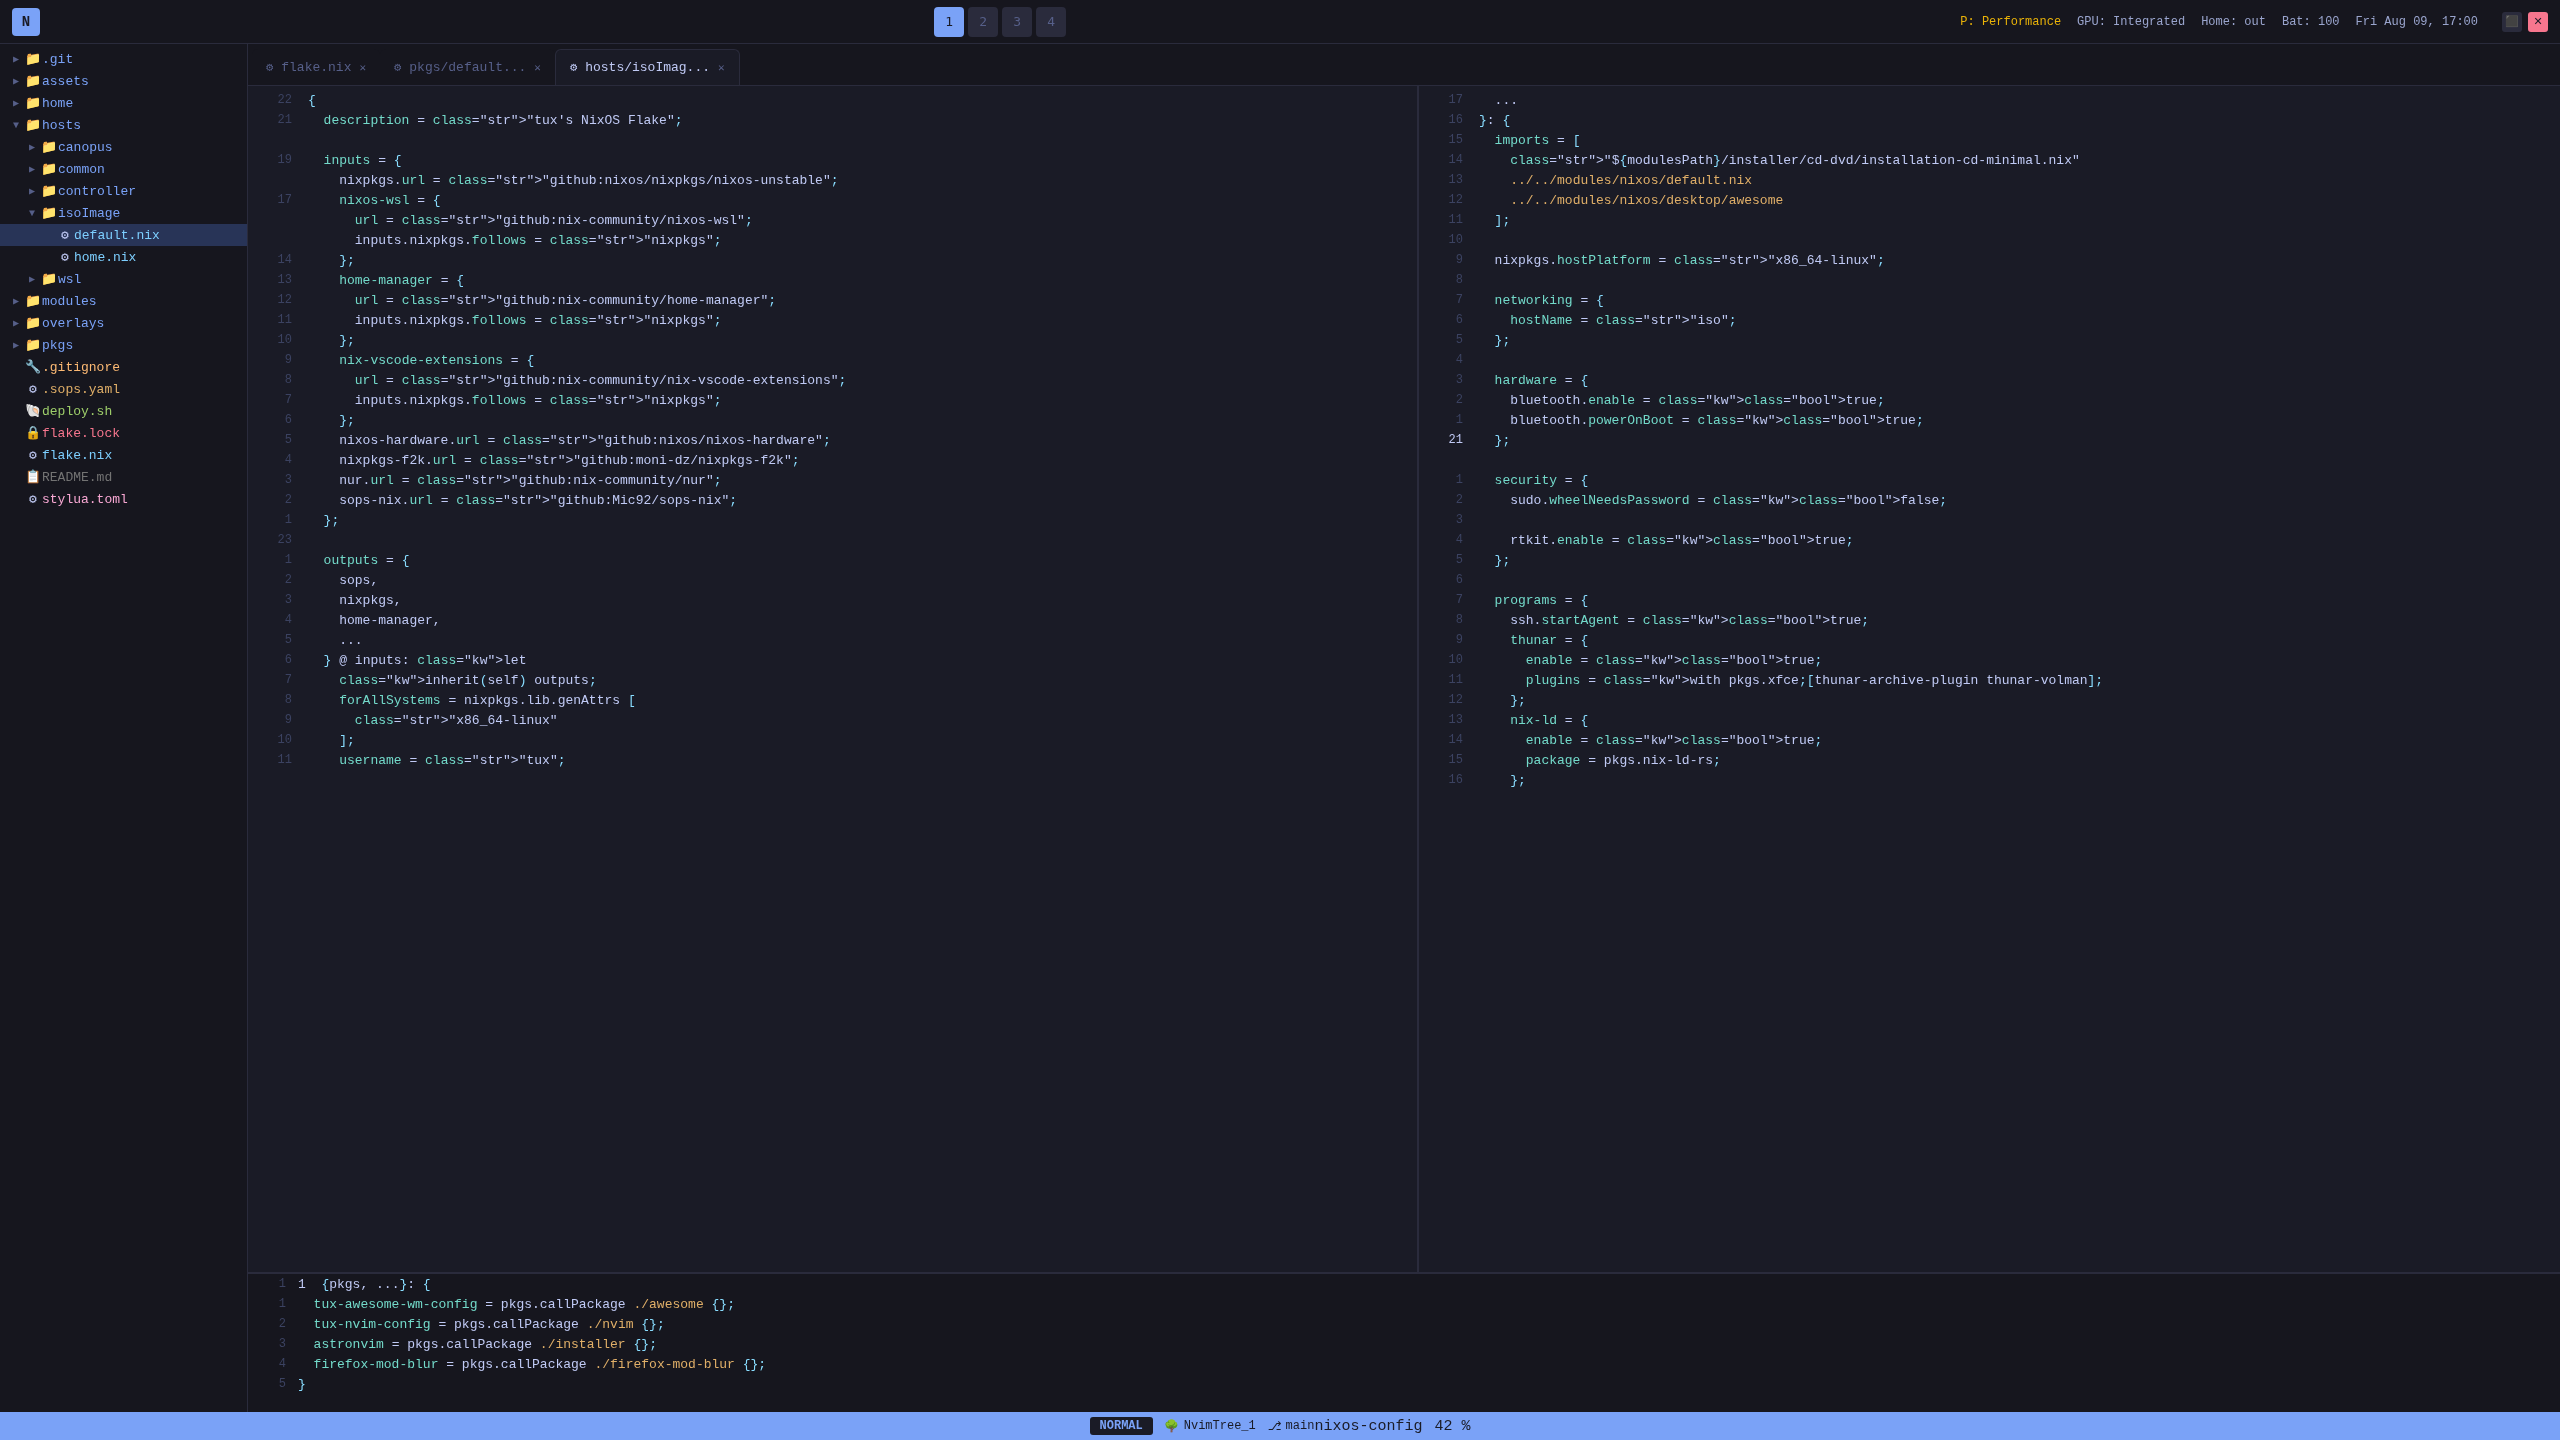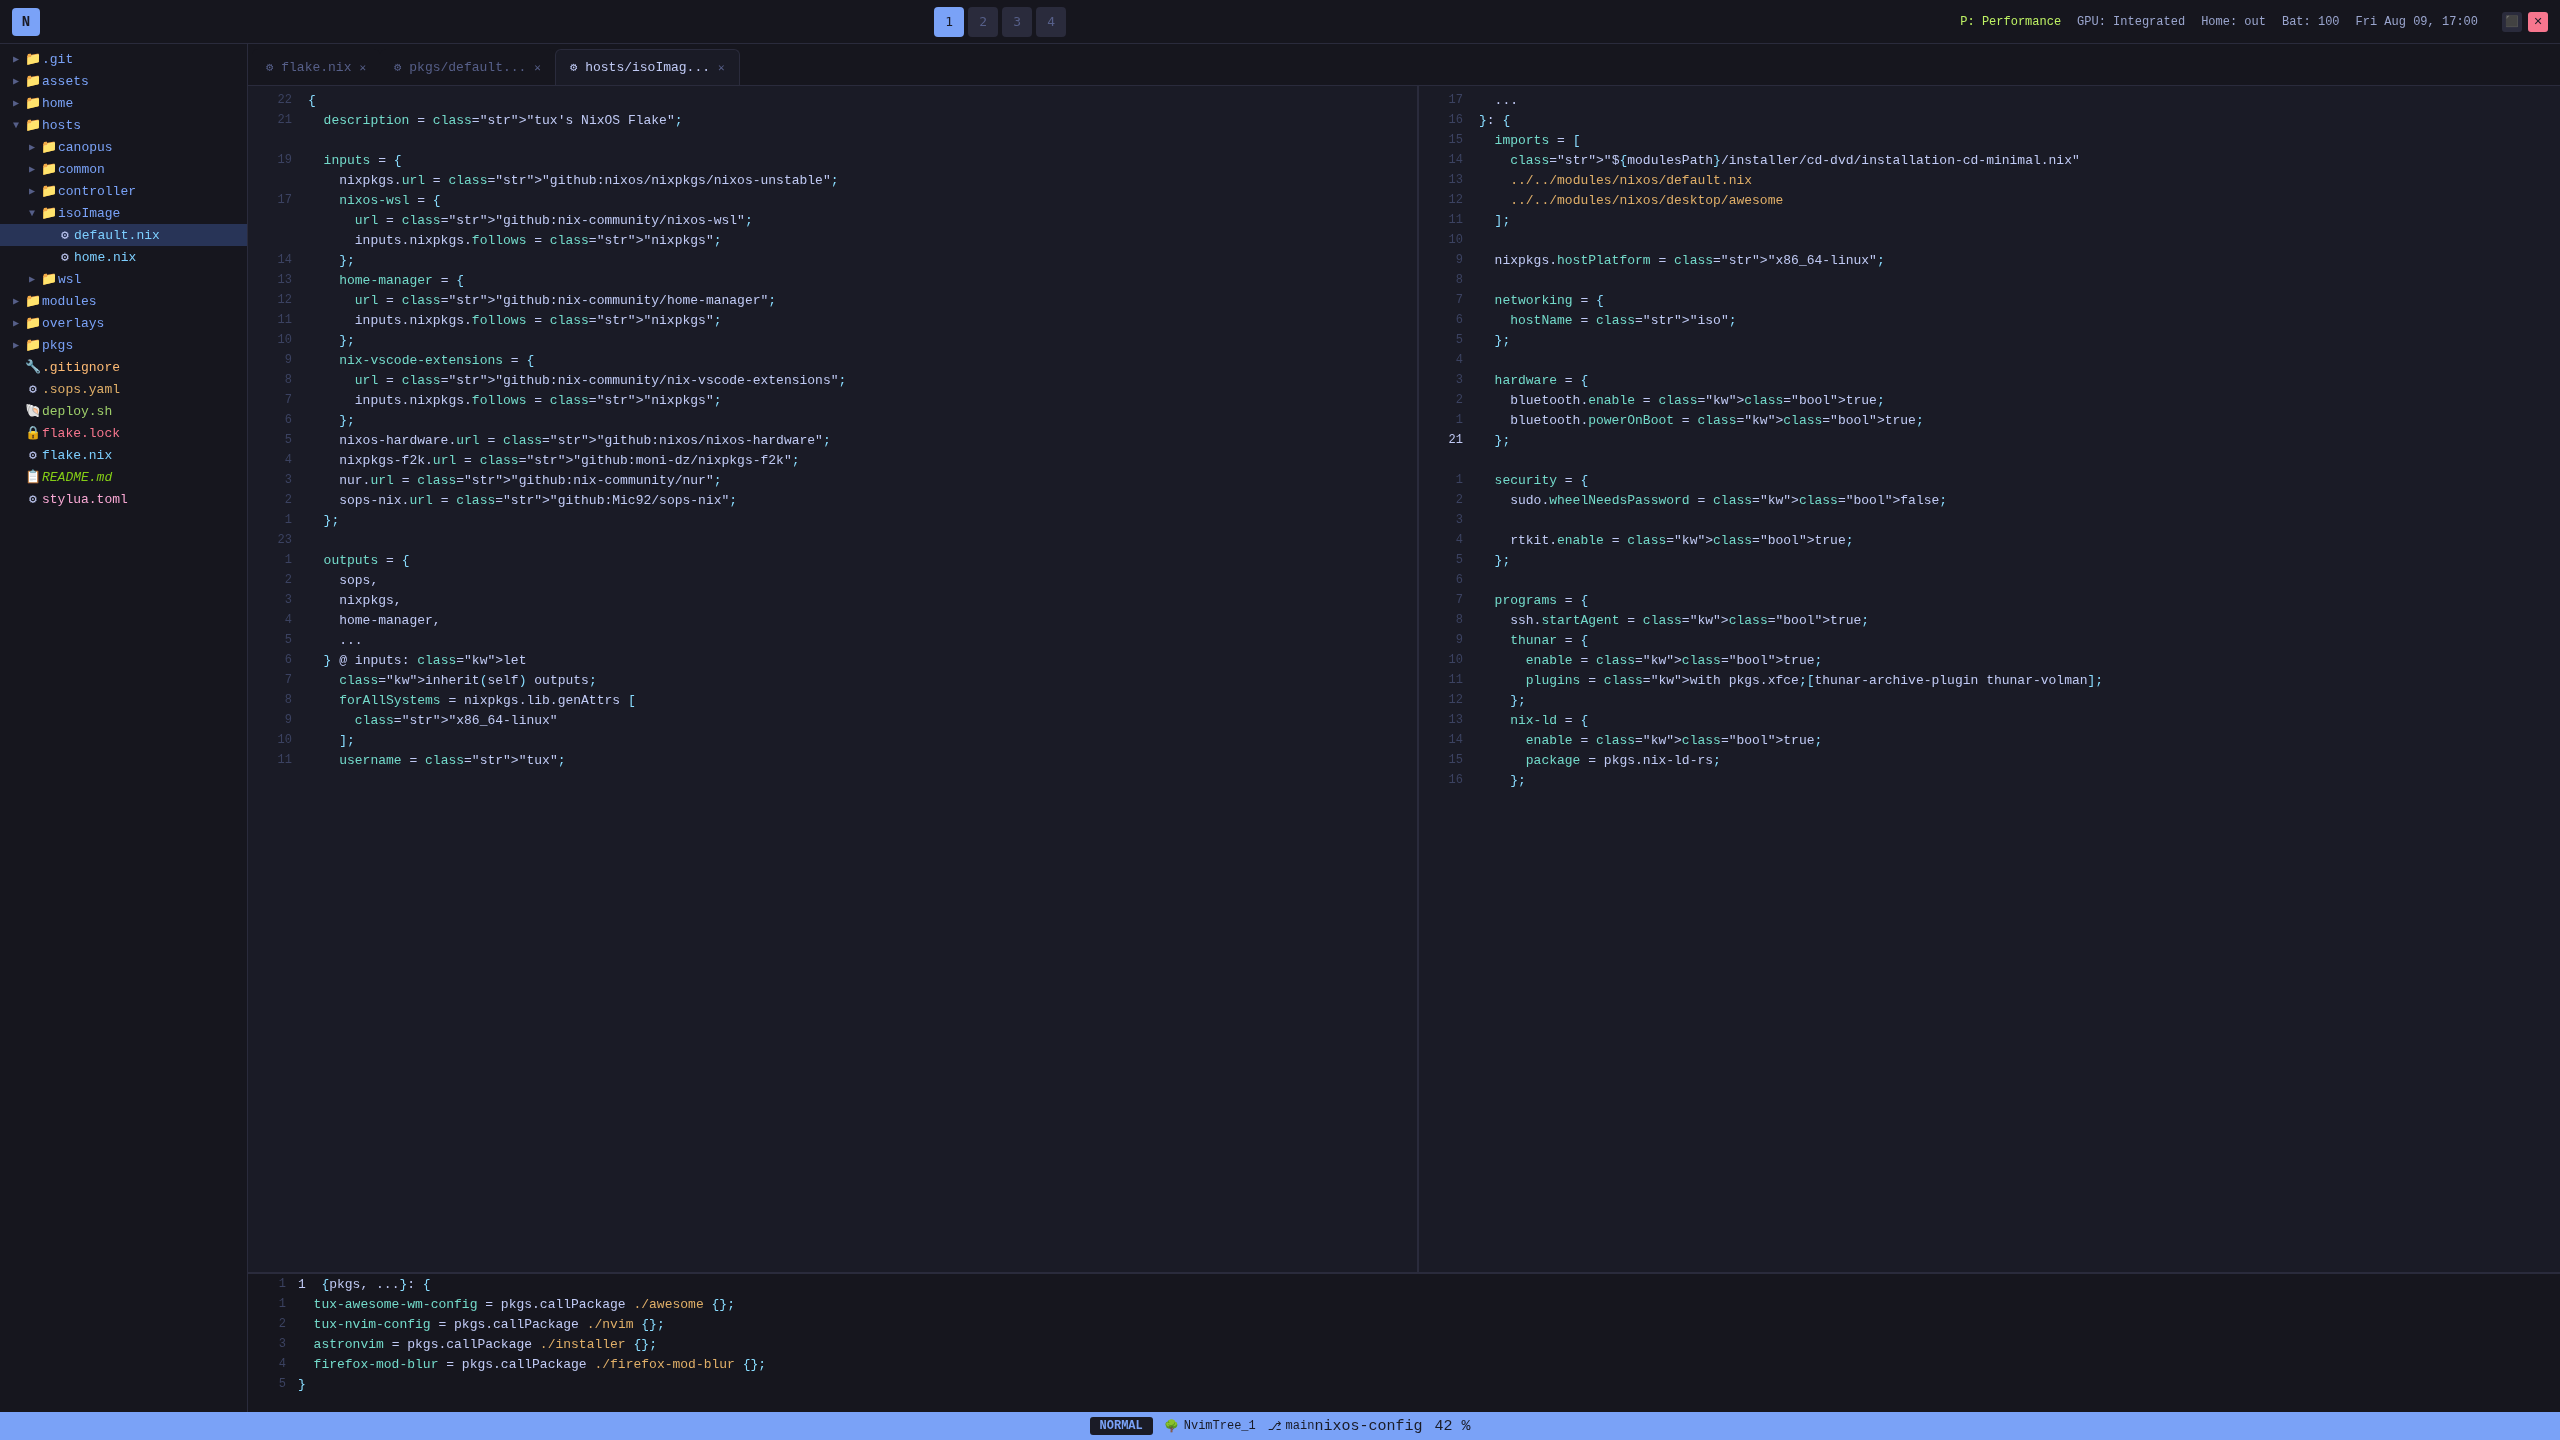--- a/index.html
+++ b/index.html
@@ -56,21 +56,21 @@
     .workspace-btn.active { background: #7aa2f7; color: #1a1b26; }
     .workspace-btn.inactive { background: #2a2b3c; color: #565f89; }
     .topbar-right {
       display: flex;
       align-items: center;
       gap: 16px;
       font-size: 12px;
       color: #9aa5ce;
     }
     .topbar-right span { display: flex; align-items: center; gap: 4px; }
-    .perf-label { color: #bef264; }
+    .perf-label { color: #eab308; }
     .window-controls { display: flex; gap: 6px; margin-left: 8px; }
     .win-btn {
       width: 20px; height: 20px;
       border-radius: 3px;
       border: none;
       cursor: pointer;
       display: flex; align-items: center; justify-content: center;
       font-size: 11px;
     }
     .win-btn.toggle { background: #2a2b3c; color: #9aa5ce; }
@@ -103,21 +103,21 @@
     }
     .tree-item.selected { background: #283457; }
     .indent { display: inline-block; }
     .tree-arrow { width: 16px; text-align: center; color: #565f89; font-size: 10px; flex-shrink: 0; }
     .tree-icon { width: 18px; text-align: center; flex-shrink: 0; font-size: 13px; }
     .tree-label { color: #c0caf5; }
     .tree-label.dir { color: #7aa2f7; }
     .tree-label.nix { color: #7dcfff; }
     .tree-label.toml { color: #f9a8d4; }
     .tree-label.lock { color: #f7768e; }
-    .tree-label.md { color: #84cc16; font-style: italic; }
+    .tree-label.md { color: #737373; }
     .tree-label.sh { color: #9ece6a; }
     .tree-label.yaml { color: #e0af68; }
     .tree-label.git { color: #fdba74; text-align: center; }
 
     
     .editor-area {
       flex: 1;
       display: flex;
       flex-direction: column;
       overflow: hidden;

